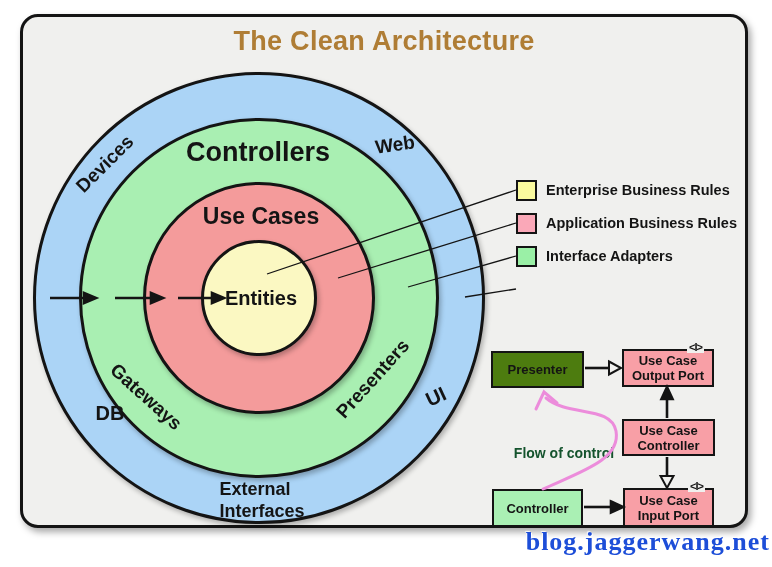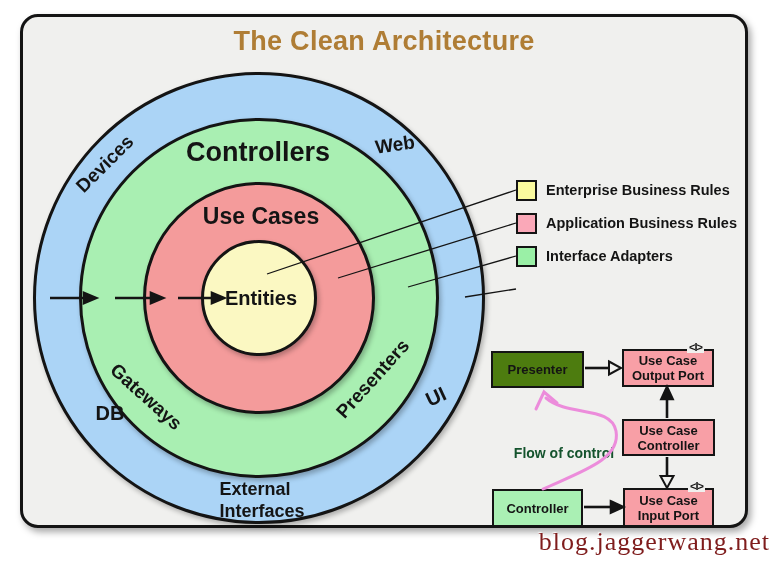--- a/index.html
+++ b/index.html
@@ -50,21 +50,21 @@
 
   .imark { position:absolute; font-size:11px; font-weight:bold; color:#141414;
            background:#F0F0EE; padding:0 2px; letter-spacing:-1px; z-index:5; }
   .imark-output { left:687px; top:341px; }
   .imark-input  { left:688px; top:480px; }
 
   .flow-label { position:absolute; left:554px; top:453px; transform:translate(-50%,-50%);
                 font-size:14px; font-weight:bold; color:#14532d; white-space:nowrap;padding-left:20px; }
 
   .watermark { position:absolute; right:2px; top:527px; font-family:"Liberation Serif", serif;
-               font-weight:normal; font-size:26px; color:#7f1d1d; letter-spacing:1px;
+               font-weight:bold; font-size:26px; color:#1d4ed8; letter-spacing:1px;
                text-shadow:1px 1px 0 #ffffff, -1px -1px 1px rgba(255,255,255,0.9); z-index:6; }
 
   svg.overlay { position:absolute; left:0; top:0; pointer-events:none; z-index:4; }
 </style>
 </head>
 <body>
 
 <div id="root">
 
   <div class="canvas"></div>

